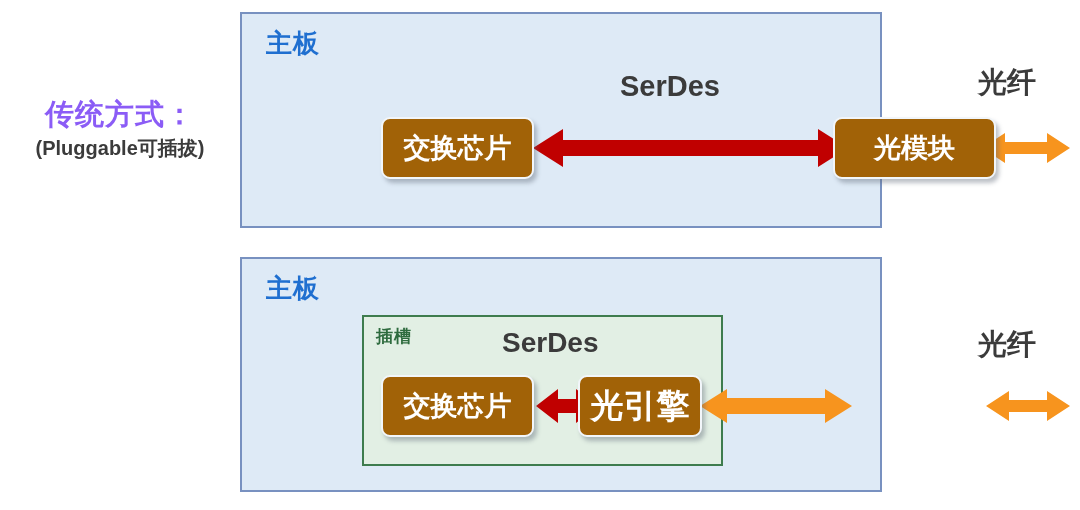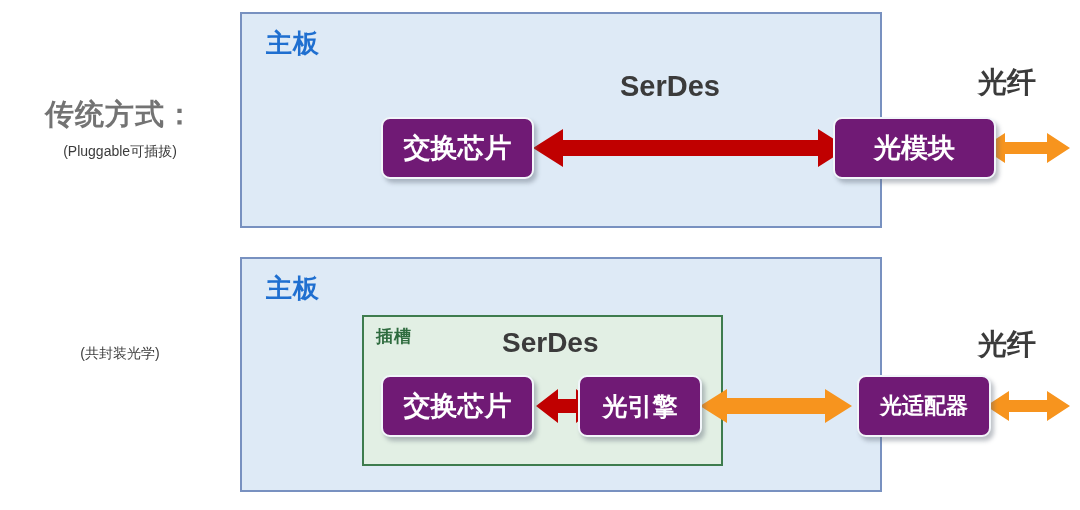--- a/index.html
+++ b/index.html
@@ -7,25 +7,25 @@
     width: 1080px; height: 510px;
     background: #ffffff;
     font-family: "Liberation Sans", "DejaVu Sans", sans-serif;
     overflow: hidden;
   }
   #stage { position: relative; width: 1080px; height: 510px; }
 
   
   .row-label { position: absolute; text-align: center; width: 240px; left: 0; }
   .row-label .main {
-    font-size: 29px; font-weight: bold; color: #737373; letter-spacing: 1px;
+    font-size: 29px; font-weight: bold; color: #8b5cf6; letter-spacing: 1px;
     white-space: nowrap;
   }
   .row-label .sub {
-    font-size: 14px; font-weight: normal; color: #3B3B3B; margin-top: 8px;
+    font-size: 20px; font-weight: bold; color: #3B3B3B; 
     white-space: nowrap;
   }
 
   
   .board {
     position: absolute;
     background: #DEEAF6;
     border: 2px solid #7891C0;
   }
   .board-title {
@@ -43,21 +43,21 @@
   }
   .slot-title {
     position: absolute; left: 12px; top: 8px;
     font-size: 17px; font-weight: bold; color: #2E6B3E;
     letter-spacing: 1px;
   }
 
   
   .chip {
     position: absolute;
-    background: #701a75;
+    background: #a16207;
     border: 2px solid #F2F6FA;
     border-radius: 9px;
     display: flex; align-items: center; justify-content: center;
     color: #ffffff; font-weight: bold;
     box-shadow: 3px 4px 4px rgba(90,100,115,0.40);
     z-index: 6;
     white-space: nowrap;
   }
 
   
@@ -90,46 +90,42 @@
 
   <div class="chip" style="left:381px; top:117px; width:153px; height:62px; font-size:27px;">
     <span>交换芯片</span>
   </div>
 
   <div class="chip" style="left:833px; top:117px; width:163px; height:62px; font-size:27px;">
     <span>光模块</span>
   </div>
 
   <div class="row-label" style="top:337px;">
-    <div class="sub">(共封装光学)</div>
   </div>
 
   <div class="board" style="left:240px; top:257px; width:642px; height:235px;">
     <div class="board-title">主板</div>
   </div>
 
   <div class="slot" style="left:362px; top:315px; width:361px; height:151px;">
     <div class="slot-title">插槽</div>
   </div>
 
   <div class="float-label" style="left:502px; top:327px; font-size:28px;">SerDes</div>
 
   <div class="float-label" style="left:978px; top:325px; font-size:29px;">光纤</div>
 
   <div class="chip" style="left:381px; top:375px; width:153px; height:62px; font-size:27px;">
     <span>交换芯片</span>
   </div>
 
-  <div class="chip" style="left:578px; top:375px; width:124px; height:62px; font-size:25px;">
+  <div class="chip" style="left:578px; top:375px; width:124px; height:62px; font-size:33px;">
     <span>光引擎</span>
   </div>
 
-  <div class="chip" style="left:857px; top:375px; width:134px; height:62px; font-size:22px;">
-    <span>光适配器</span>
-  </div>
 
   <svg id="arrows" viewBox="0 0 1080 510">
 
     <g>
       <polygon points="533,148 563,129 563,140 818,140 818,129 848,148 818,167 818,156 563,156 563,167" fill="#C00000"></polygon>
     </g>
 
     <g>
       <polygon points="982,148 1005,133 1005,142 1047,142 1047,133 1070,148 1047,163 1047,154 1005,154 1005,163" fill="#F7941E"></polygon>
     </g>

